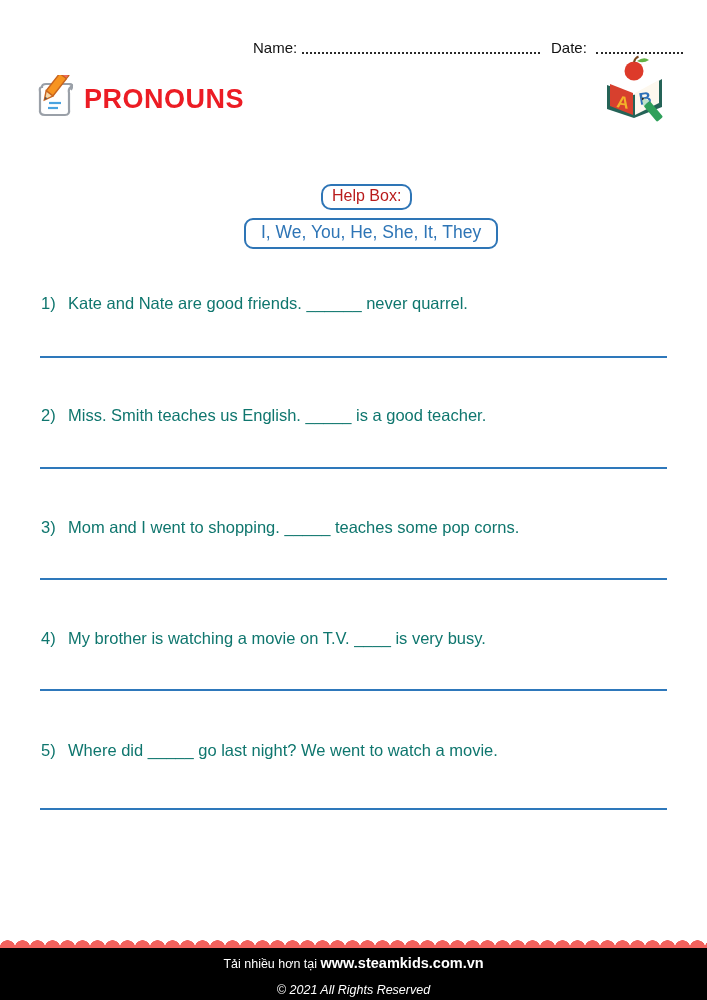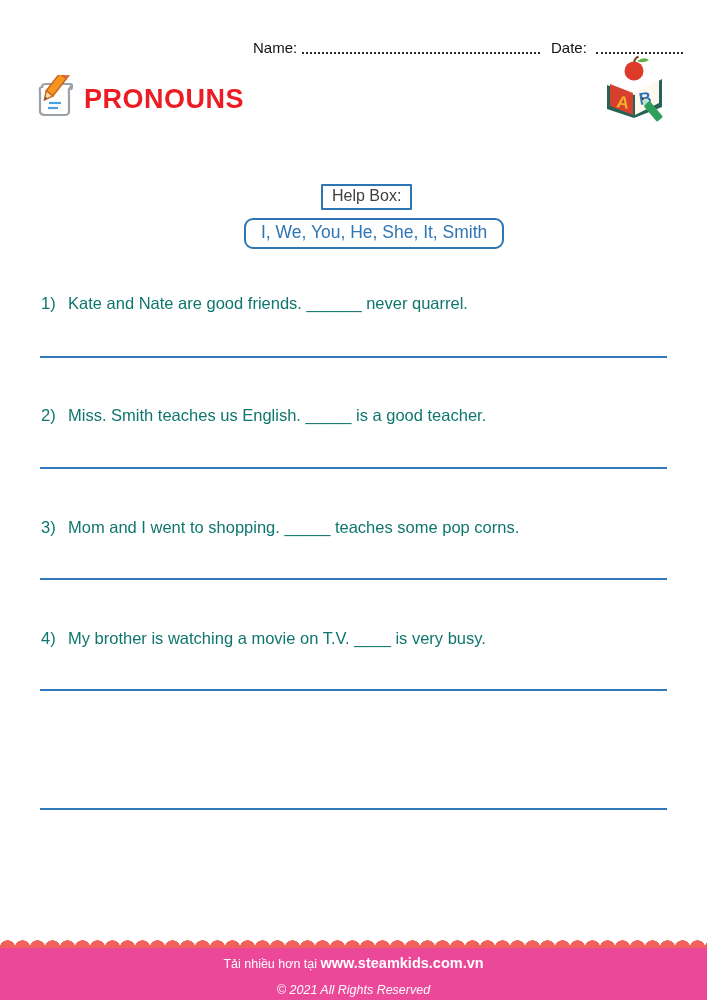--- a/index.html
+++ b/index.html
@@ -52,23 +52,23 @@
   
   .instructions {
     position: absolute; left: 38px; top: 119px; width: 648px;
     font-size: 16.5px; font-weight: bold; color: #0070c0;
     line-height: 1.6;
   }
 
   
   .helpbox-label {
     position: absolute; left: 321px; top: 184px;
-    border: 2px solid #2e75b6; border-radius: 1px;
+    border: 2px solid #2e75b6; border-radius: 10px;
     padding: 1px 9px 3px 9px;
-    font-size: 16px; color: #404040;
+    font-size: 16px; color: #b91c1c;
   }
   .helpbox-items {
     position: absolute; left: 244px; top: 218px;
     border: 2px solid #2e75b6; border-radius: 9px;
     padding: 2px 15px 4px 15px;
     font-size: 17.5px; color: #2e75b6; white-space: nowrap;
   }
 
   
   .question {
@@ -87,21 +87,21 @@
 
   
   .footer-scallops {
     position: absolute; left: 0; bottom: 52px; width: 100%; height: 8px;
     background-image: radial-gradient(circle at 50% 100%, #f2625d 7.5px, rgba(242,98,93,0) 8px);
     background-size: 15px 8px;
     background-repeat: repeat-x;
   }
   .footer {
     position: absolute; left: 0; bottom: 0; width: 100%; height: 52px;
-    background: #ec4899; color: #ffffff; text-align: center;
+    background: #000000; color: #ffffff; text-align: center;
   }
   .footer-line1 { padding-top: 7px; font-size: 12.5px; }
   .footer-url { font-weight: bold; font-size: 14.5px; }
   .footer-line2 { font-size: 12.5px; font-style: italic; margin-top: 12px; }
 </style>
 </head>
 <body>
 
 <div class="page">
 
@@ -136,34 +136,35 @@
       <rect x="16.5" y="-7" width="8.5" height="5" fill="#ef6a61" stroke="#c8641e" stroke-width="1.2"></rect>
       <rect x="16.5" y="-3" width="8.5" height="22" rx="1" fill="#f79420" stroke="#c8641e" stroke-width="1.4"></rect>
       <polygon points="16.5,19 25,19 20.8,27.5" fill="#f5d7a8" stroke="#c8641e" stroke-width="1.4"></polygon>
       <polygon points="19.5,24.2 22.1,24.2 20.8,27.2" fill="#555555"></polygon>
     </g>
   </svg>
   <div class="page-title">PRONOUNS</div>
 
 
   <div class="helpbox-label">Help Box:</div>
-  <div class="helpbox-items">I, We, You, He, She, It, Smith</div>
+  <div class="helpbox-items">I, We, You, He, She, It, They</div>
 
   <div class="question q1"><span class="q-num">1)</span><span>Kate and Nate are good friends. ______ never quarrel.</span></div>
   <div class="answer-line l1"></div>
 
   <div class="question q2"><span class="q-num">2)</span><span>Miss. Smith teaches us English. _____ is a good teacher.</span></div>
   <div class="answer-line l2"></div>
 
   <div class="question q3"><span class="q-num">3)</span><span>Mom and I went to shopping. _____ teaches some pop corns.</span></div>
   <div class="answer-line l3"></div>
 
   <div class="question q4"><span class="q-num">4)</span><span>My brother is watching a movie on T.V. ____ is very busy.</span></div>
   <div class="answer-line l4"></div>
 
+  <div class="question q5"><span class="q-num">5)</span><span>Where did _____ go last night? We went to watch a movie.</span></div>
   <div class="answer-line l5"></div>
 
 
   <div class="footer-scallops"></div>
   <div class="footer">
     <div class="footer-line1"><span>Tải nhiều hơn tại </span><span class="footer-url">www.steamkids.com.vn</span></div>
     <div class="footer-line2">© 2021 All Rights Reserved</div>
   </div>
 
 </div>

